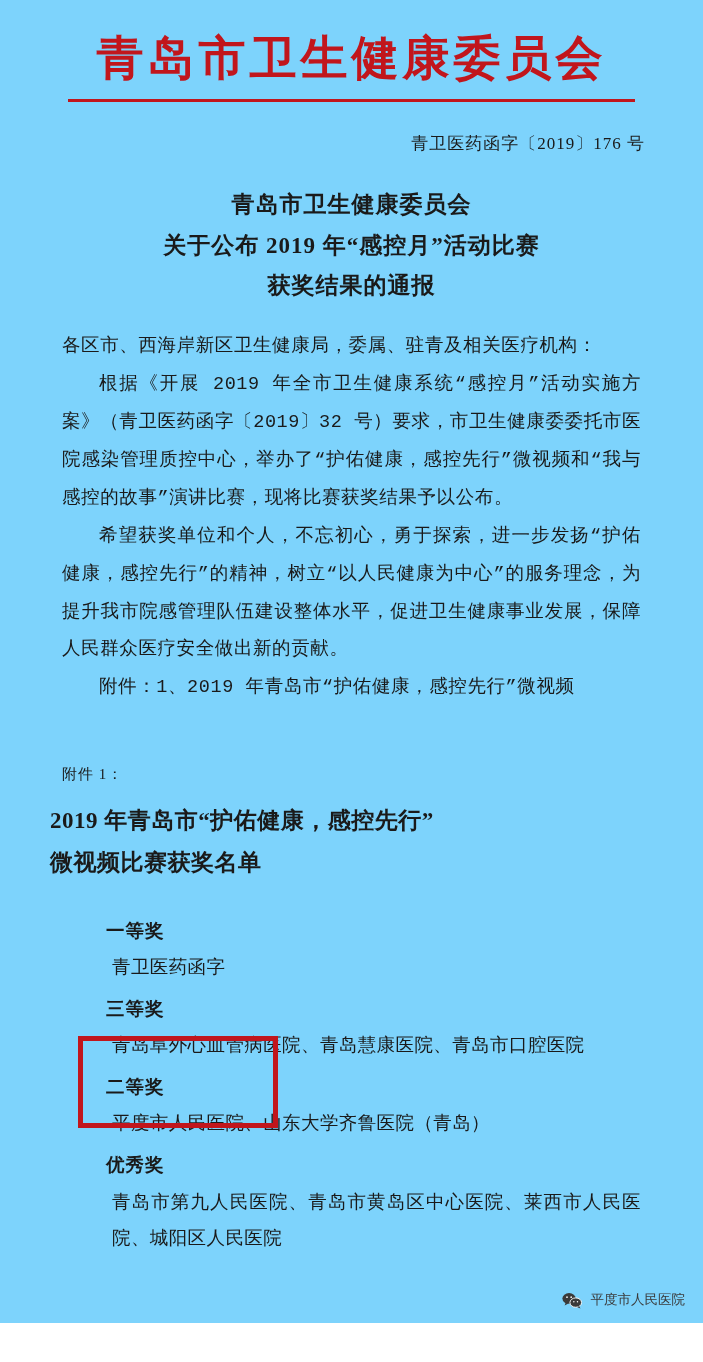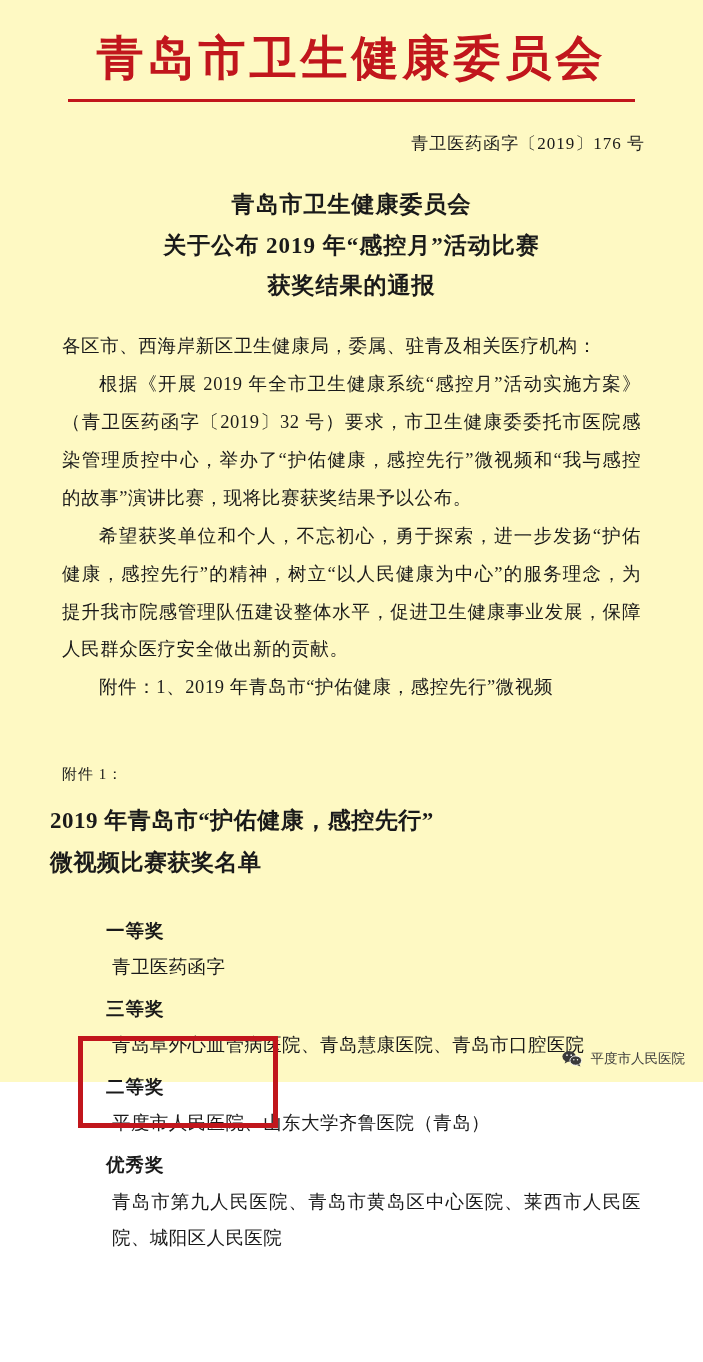--- a/index.html
+++ b/index.html
@@ -12,22 +12,22 @@
     height: 1362px;
     position: relative;
     font-family: "Liberation Serif", "DejaVu Serif", serif;
     color: #1a1a1a;
     overflow: hidden;
   }
 
   .page {
     position: relative;
     width: 703px;
-    height: 1082px;
-    background: #fef9c3;
+    height: 1323px;
+    background: #7dd3fc;
     box-sizing: border-box;
   }
 
   
   .masthead {
     padding: 34px 30px 0 30px;
     text-align: center;
   }
   .masthead-title {
     color: #c1161c;
@@ -69,20 +69,21 @@
   .body-text {
     margin-top: 22px;
     padding: 0 62px 0 62px;
     font-size: 18.5px;
     line-height: 2.05;
     letter-spacing: 0.6px;
     text-align: justify;
   }
   .body-text p {
     margin: 0;
+    font-family: Liberation Mono, monospace;
   }
   .indent { text-indent: 2em; }
 
   
   .attach-label {
     margin-top: 58px;
     padding-left: 62px;
     font-size: 15px;
     letter-spacing: 1px;
   }
@@ -125,21 +126,21 @@
     box-sizing: border-box;
     pointer-events: none;
   }
 
   
   .footer-brand {
     position: absolute;
     right: 18px;
     bottom: 14px;
     display: flex;
-    align-items: flex-start;
+    align-items: center;
     gap: 9px;
     color: #3a3a3a;
     font-size: 13.5px;
     font-family: "Liberation Sans", sans-serif;
   }
   .wechat-icon {
     width: 20px;
     height: 17px;
     display: inline-block;
   }

